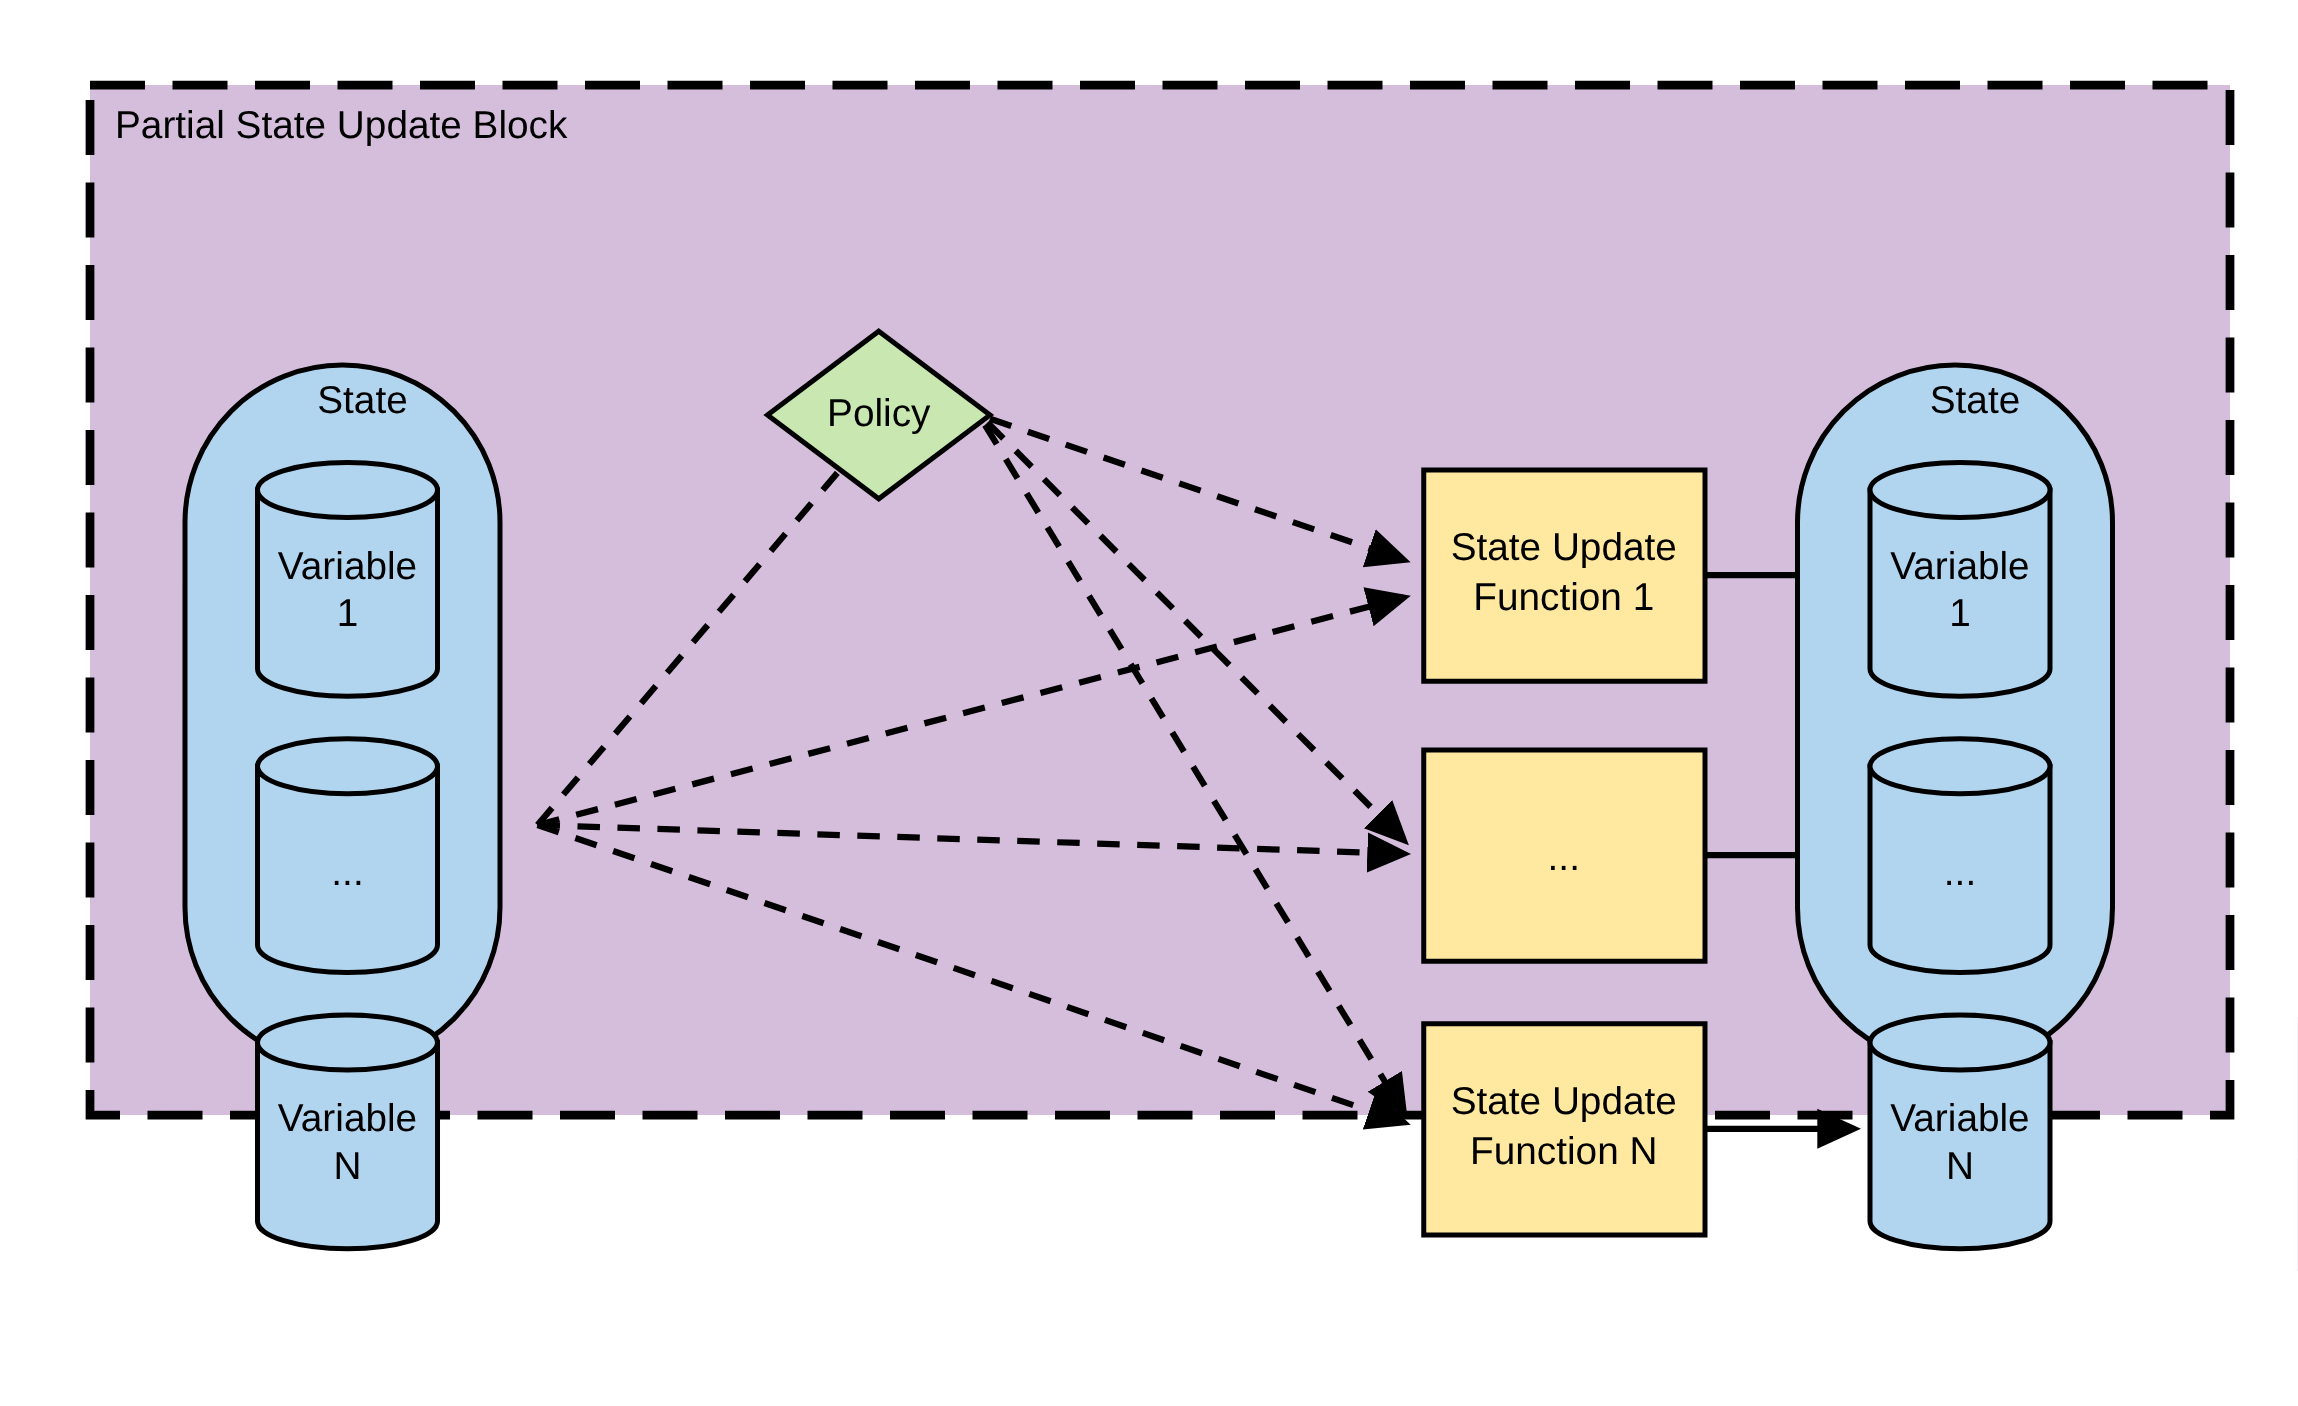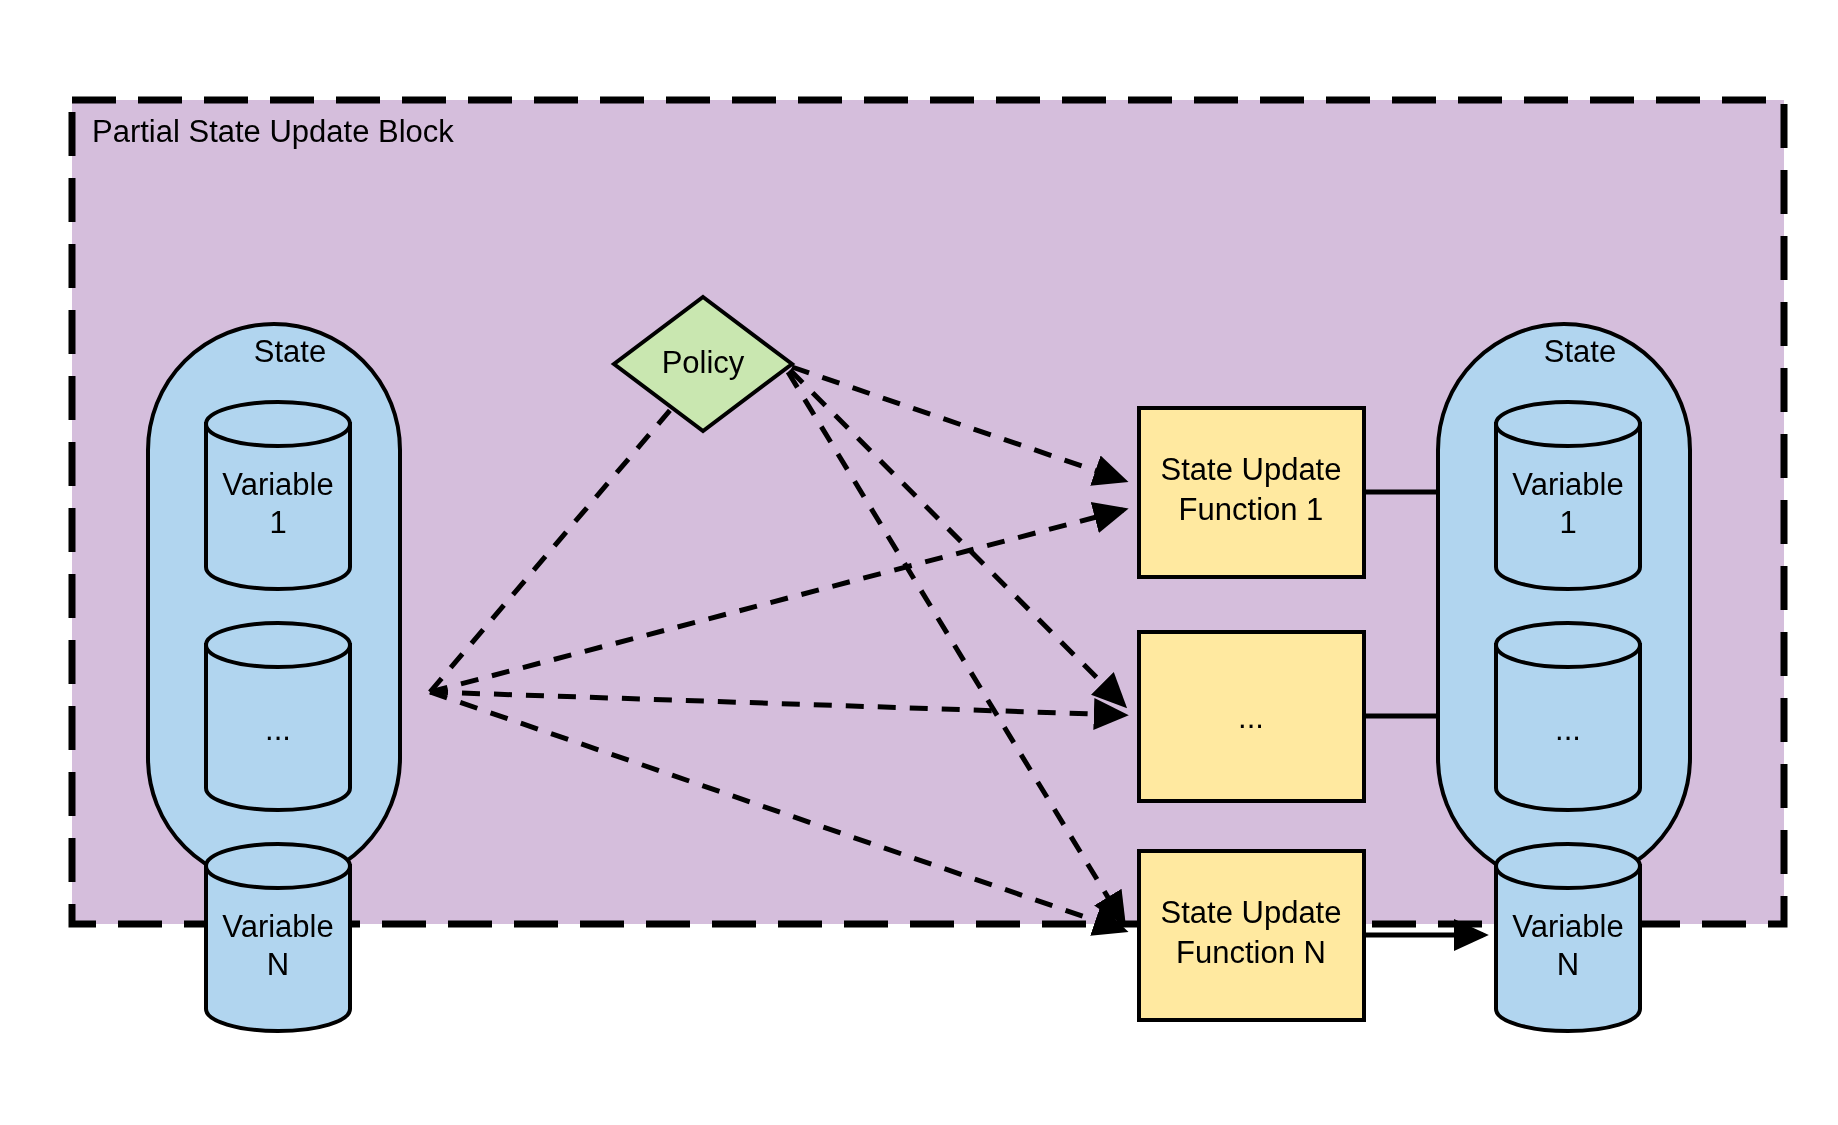--- a/index.html
+++ b/index.html
@@ -11,21 +11,20 @@
     width: 1838px;
     height: 1125px;
     font-family: "Liberation Sans", sans-serif;
     overflow: hidden;
   }
   #canvas {
     position: relative;
     width: 1838px;
     height: 927px;
     background: #ffffff;
-    margin-top: 32px;
   }
   svg.diagram {
     display: block;
     width: 1838px;
     height: 1125px;
   }
   .node-text {
     font-family: "Liberation Sans", sans-serif;
     font-size: 31px;
     fill: #000000;

